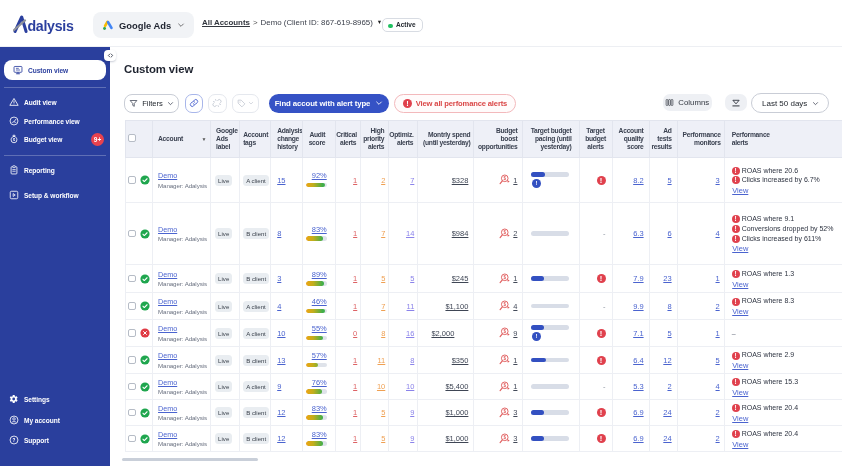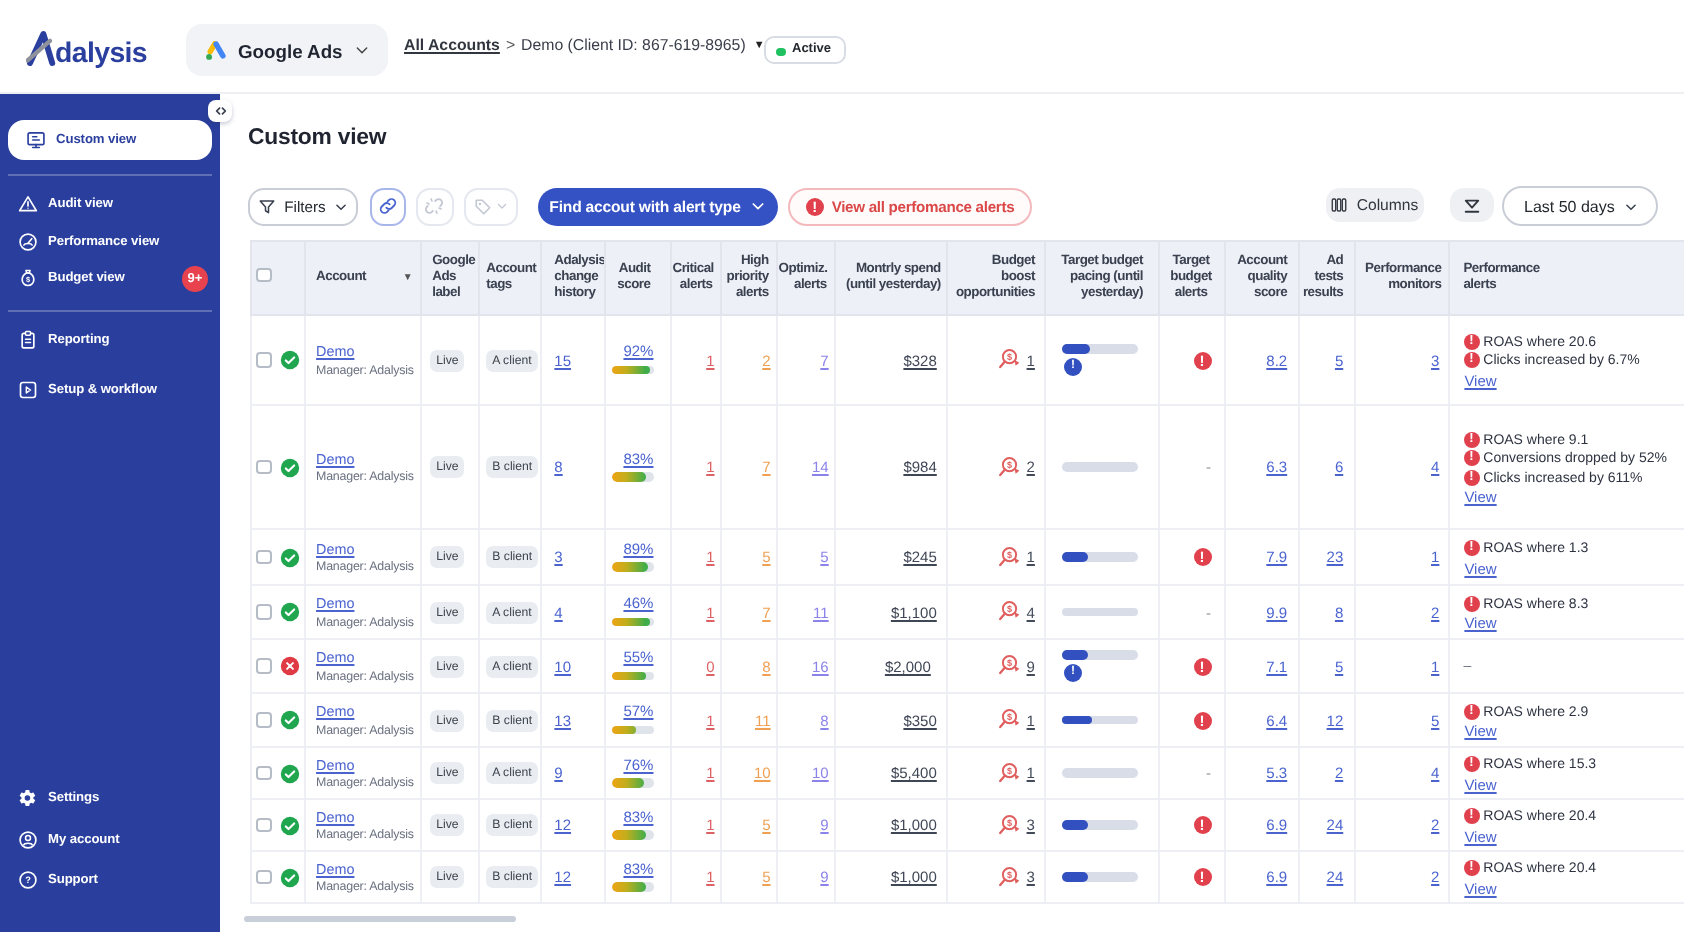--- a/index.html
+++ b/index.html
@@ -493,21 +493,21 @@
           <td class="lt" style="padding-left:3px"><span class="badge">A client</span></td>
           <td class="lt" style="padding-left:6px"><a class="lk">10</a></td>
           <td class="rt" style="padding-right:8.5px"><div style="display:inline-block;text-align:right"><a class="lk">55%</a><div style="width:20.5px;height:4.5px;border-radius:2.5px;background:#dfe3ea;margin-top:2.5px;position:relative;overflow:hidden">
                 <div style="position:absolute;left:0;top:0;height:4.5px;width:17px;border-radius:2.5px;overflow:hidden">
                   <div style="width:20.5px;height:4.5px;background:linear-gradient(90deg,#efa412 0%,#c0ae1d 35%,#3fae4a 80%)"></div>
                 </div>
               </div></div></td>
           <td class="rt" style="padding-right:3px"><a class="num" style="color:#dd6265">0</a></td>
           <td class="rt" style="padding-right:3px"><a class="num" style="color:#efa053">8</a></td>
           <td class="rt" style="padding-right:3px"><a class="num" style="color:#8b83ea">16</a></td>
-          <td class="rt" style="padding-right:8px"><a class="num" style="color:#3f4655">$2,000</a></td>
+          <td class="rt" style="padding-right:19px"><a class="num" style="color:#3f4655">$2,000</a></td>
           <td class="rt" style="padding-right:5px">
             <div style="display:flex;align-items:center;justify-content:flex-end;gap:3px">
               <svg style="" width="11.5" height="11.5" viewBox="0 0 24 24" fill="none">
                 <circle cx="12" cy="9" r="6.9" stroke="#e05e5e" stroke-width="2"></circle>
                 <text x="12" y="12.6" font-family="Liberation Sans" font-size="9.5" font-weight="bold" fill="#e05e5e" text-anchor="middle">$</text>
                 <path d="M7 14.4L2.3 19.9" stroke="#e05e5e" stroke-width="2.4" stroke-linecap="round"></path>
                 <path d="M17 12.4l5.2 3-3.8 3.1z" fill="#e05e5e"></path>
               </svg>
               <a class="num" style="color:#434a59">9</a>
             </div>

